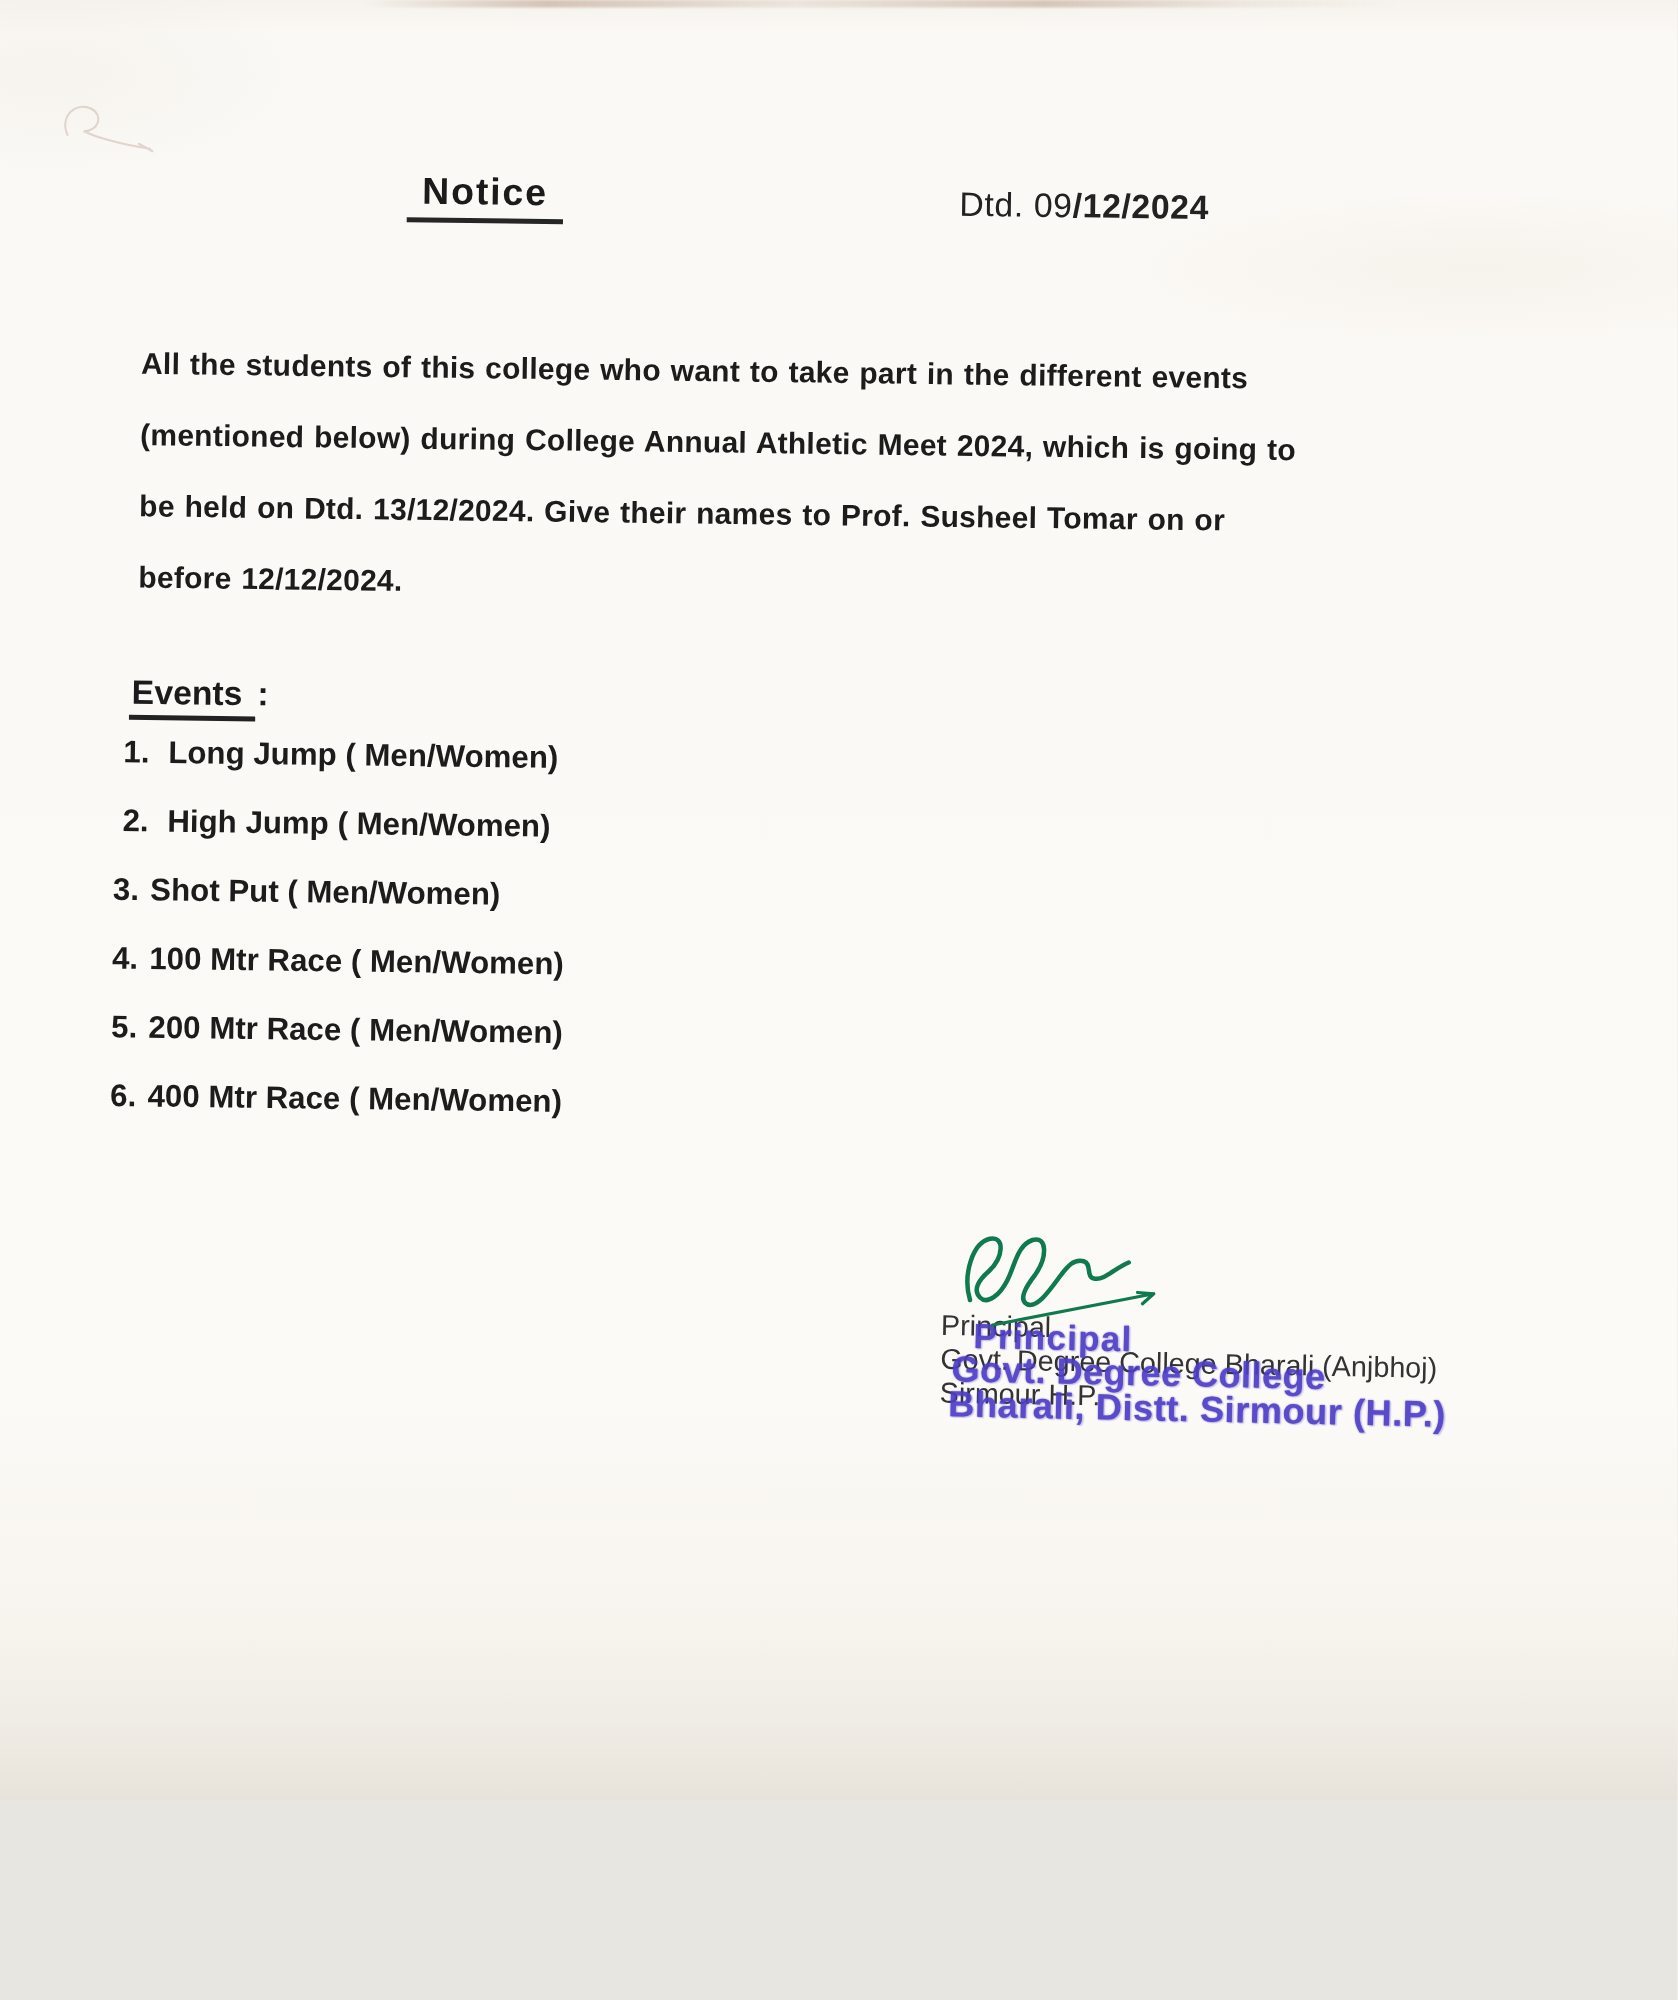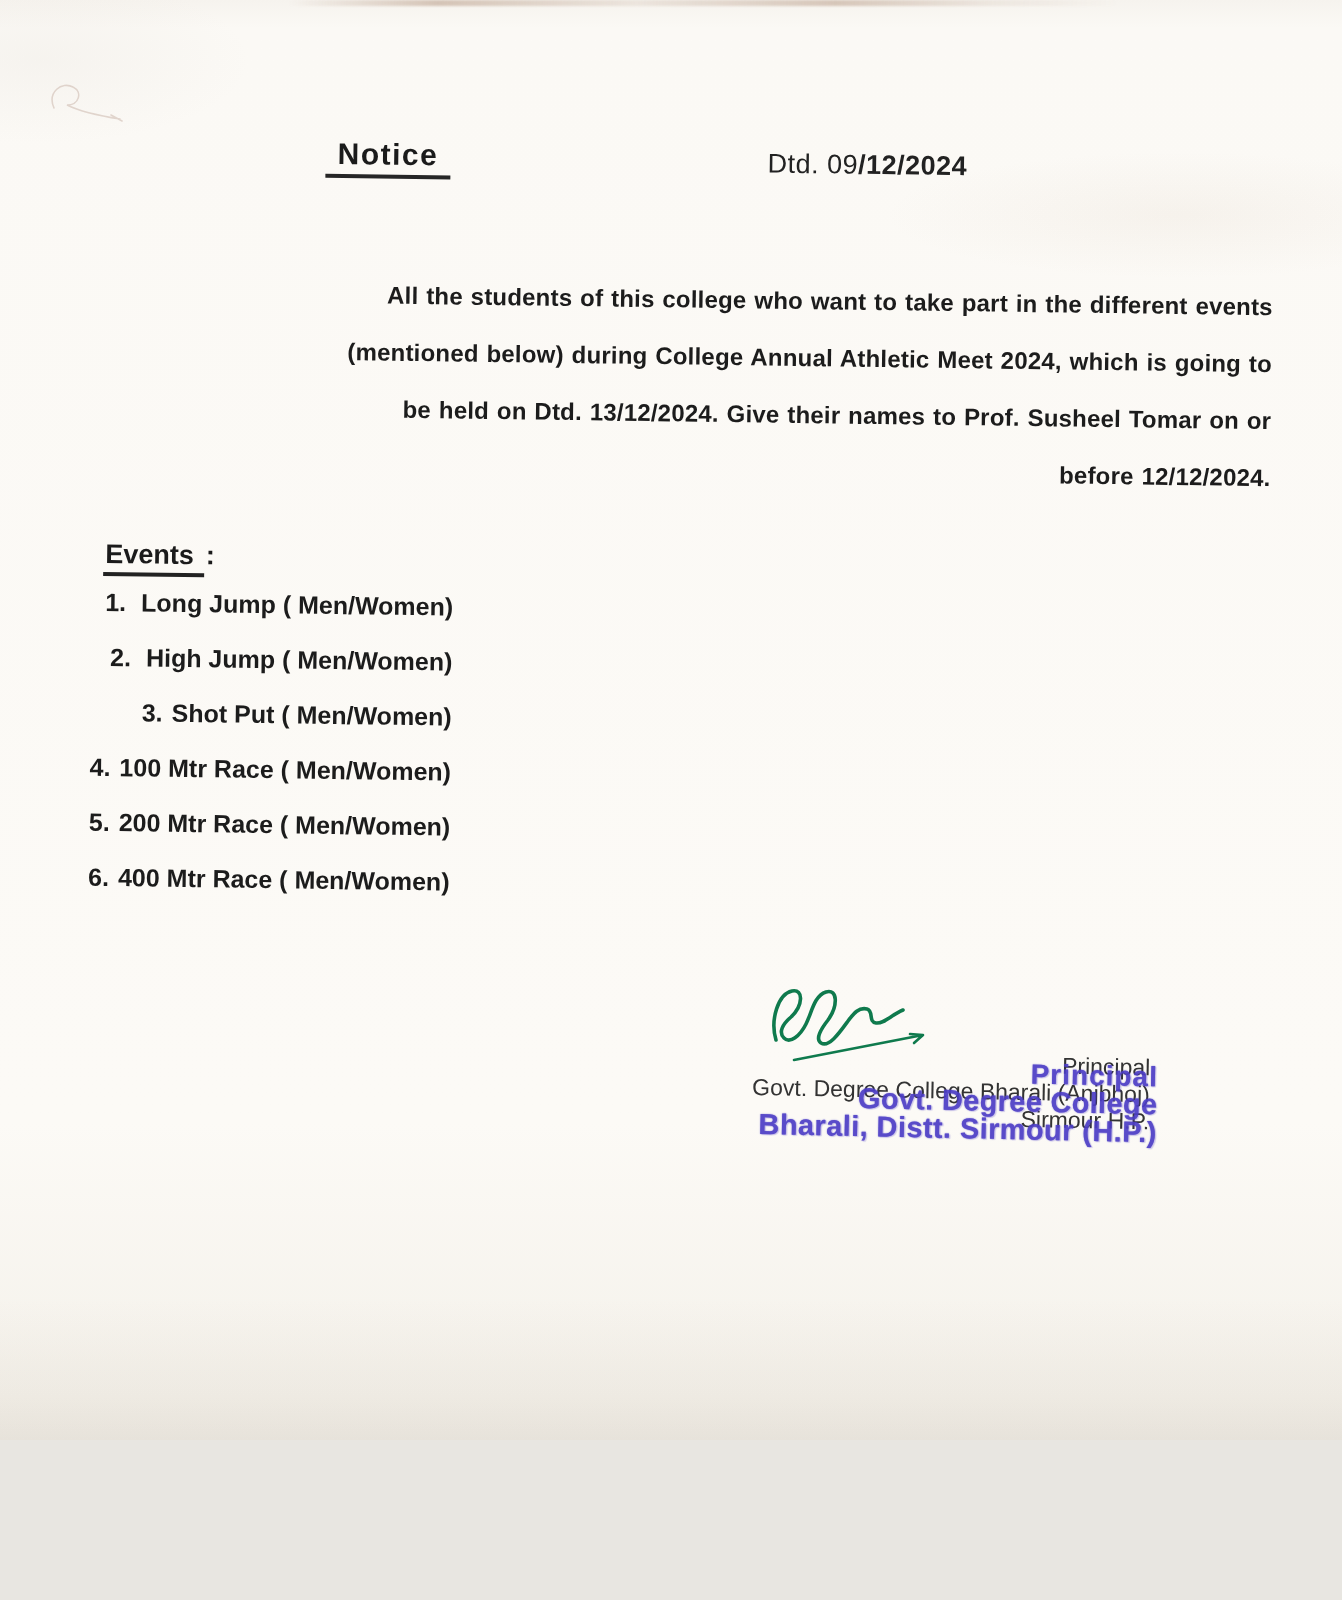--- a/index.html
+++ b/index.html
@@ -8,21 +8,20 @@
     width:1342px; height:1440px;
     margin:0 auto;
     overflow:hidden;
     font-family:"Liberation Sans", sans-serif;
     color:#1d1d1d;
     background:
       radial-gradient(ellipse 420px 90px at 1180px 215px, rgba(214,198,180,0.14), transparent 70%),
       radial-gradient(ellipse 300px 120px at 40px 60px, rgba(200,192,182,0.10), transparent 70%),
       linear-gradient(180deg, #f6f3ee 0px, #fbf9f5 28px, #fcfaf6 78%, #f4f1ea 97%, #efece5 100%),
       #fbf9f5;
-    text-align: right;
   }
   
   .top-smudge {
     position:absolute; top:0; left:288px; width:830px; height:6px;
     background:linear-gradient(90deg, transparent,
       rgba(162,124,98,0.40) 18%, rgba(162,124,98,0.12) 42%,
       rgba(162,124,98,0.38) 66%, rgba(162,124,98,0.10) 85%, transparent);
     filter:blur(1px);
     border-radius:3px;
   }

